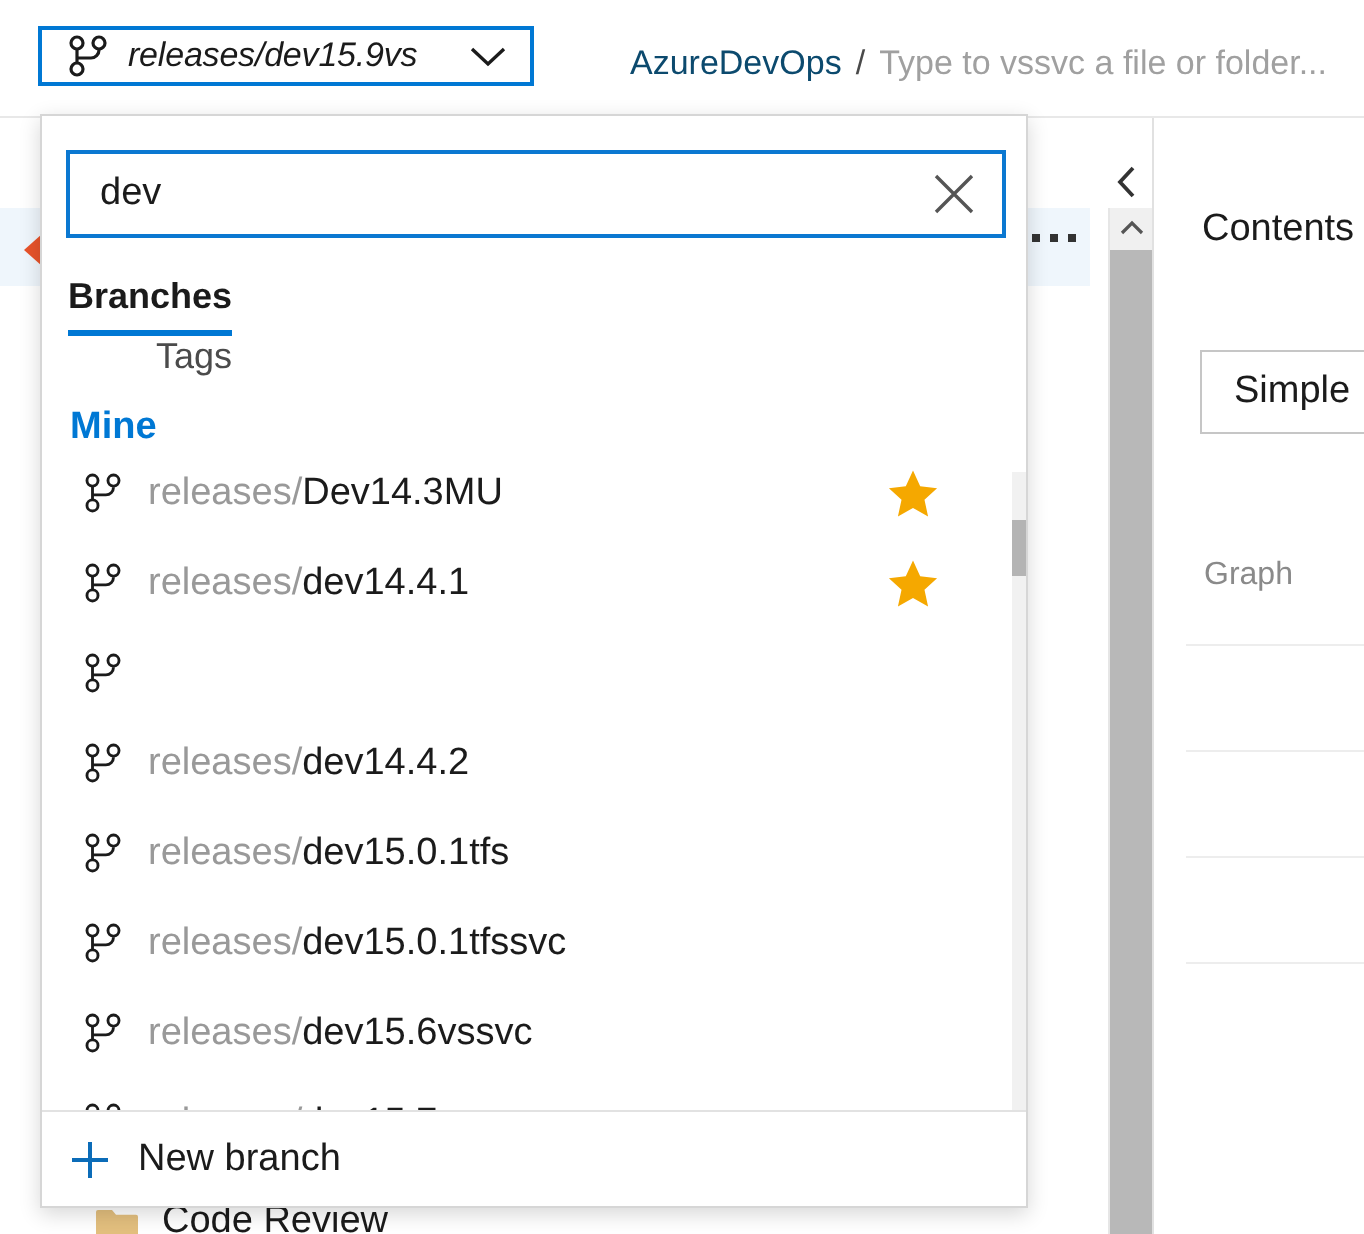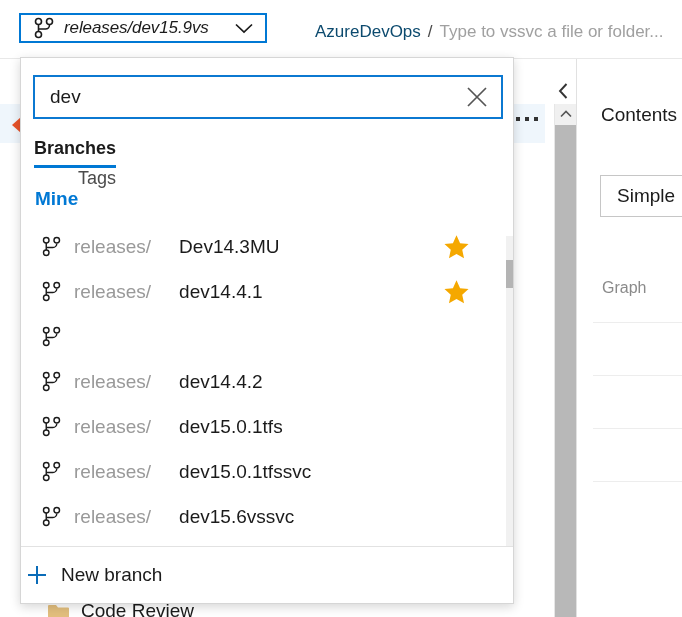--- a/index.html
+++ b/index.html
@@ -262,21 +262,21 @@
   .tab.active::after {
     content: "";
     position: absolute;
     left: 0; right: 0; bottom: 0;
     height: 3px;
     background: #0078d4;
   }
 
   .group-label {
     position: absolute;
-    left: 14px; top: 130px;
+    left: 14px; top: 145px;
     font-size: 19px;
     font-weight: bold;
     color: #0078d4;
     white-space: nowrap;
   }
 
   .list {
     position: absolute;
     left: 1px; top: 166px;
     width: 470px; height: 336px;
@@ -292,21 +292,21 @@
     cursor: pointer;
   }
   .list-row .ricon { flex: 0 0 auto; margin-right: 12px; display:block; }
   .list-row .rtext {
     flex: 1 1 auto;
     font-size: 19px;
     white-space: nowrap;
     overflow: hidden;
   }
   .rtext .pre { color: #999999; }
-  .rtext .match { color: #1b1b1b; margin-left: 28px; }
+  .rtext .match { color: #1b1b1b; }
   .star {
     position: absolute;
     right: 22px; top: 50%;
     transform: translateY(-50%);
     display: block;
   }
 
   
   .list-scroll {
     position: absolute;
@@ -330,26 +330,26 @@
     position: absolute;
     left: 0; top: 24px;
     width: 24px; height: 28px;
     background: #b4b4b4;
     cursor: pointer;
   }
 
   .panel-footer {
     position: absolute;
     left: 0; bottom: 0;
-    width: 492px; height: 57px;
+    width: 492px; height: 48px;
     background: #ffffff;
     border-top: 1px solid #e2e2e2;
     display: flex;
     align-items: center;
-    padding-left: 4px;
+    padding-left: 12px;
     box-sizing: border-box;
     cursor: pointer;
   }
   .plus-icon { flex: 0 0 auto; margin-right: 12px; display:block; }
   .panel-footer .ftext { font-size: 19px; color: #1b1b1b; white-space: nowrap; }
 </style>
 </head>
 <body>
 
 <div id="root">

